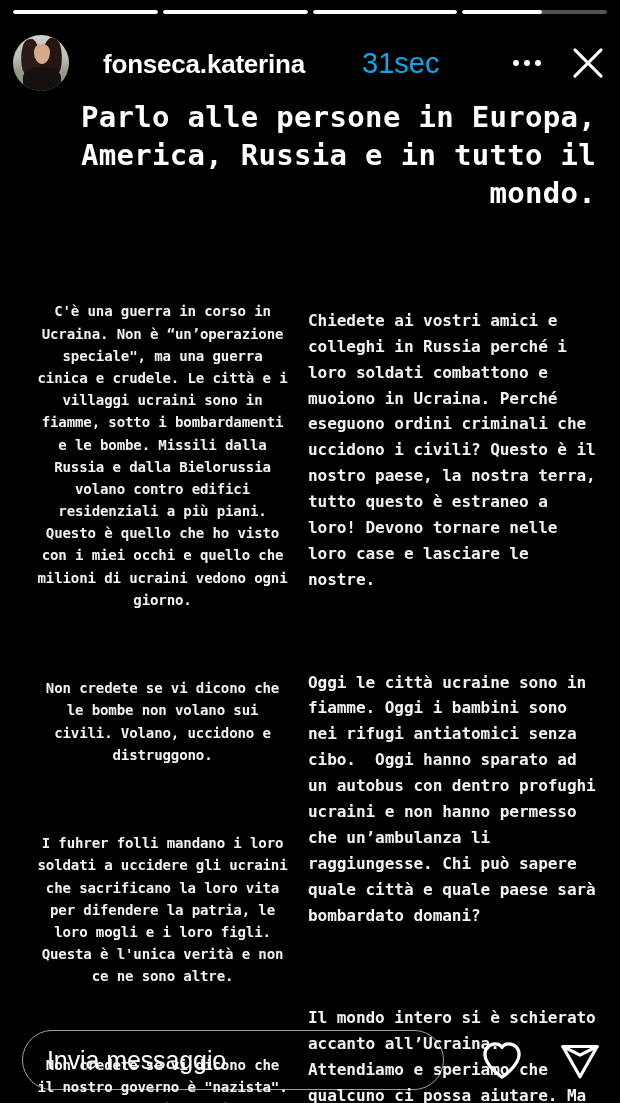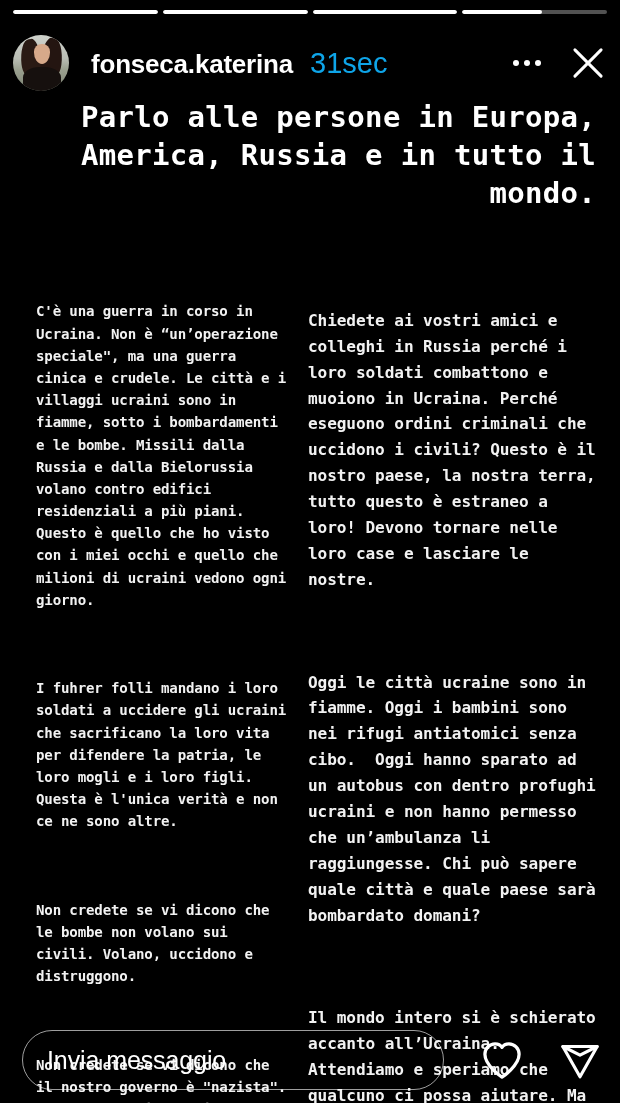--- a/index.html
+++ b/index.html
@@ -101,23 +101,24 @@
     position: absolute;
     left: 10px; bottom: 0;
     width: 38px; height: 24px;
     background: #16100e;
     border-radius: 44% 44% 0 0;
   }
 
   #username-block {
     display: flex;
     align-items: baseline;
-    margin-left: 22px;
+    margin-left: 34px;
     flex: 1 1 auto;
     min-width: 0;
+    gap: 40px;
   }
   #username {
     font-size: 26px;
     font-weight: bold;
     color: #ffffff;
     letter-spacing: -0.2px;
     white-space: nowrap;
   }
   #timestamp {
     font-size: 29px;
@@ -194,20 +195,21 @@
     white-space: pre-wrap;
     overflow: hidden;
   }
   #col-left {
     width: 293px;
     padding-left: 36px;
     padding-right: 4px;
     font-size: 14.1px;
     line-height: 1.575;
     letter-spacing: -0.15px;
+    text-align: center;
   }
   #col-right {
     width: 327px;
     padding-left: 15px;
     padding-right: 19px;
     font-size: 16.1px;
     line-height: 1.61;
     letter-spacing: -0.1px;
   }
   .para { margin: 0 0 1.55em 0; }
@@ -295,22 +297,22 @@
       </div>
       <div id="close-icon"></div>
     </div>
   </div>
 
   <div id="story-title">Parlo alle persone in Europa, America, Russia e in tutto il mondo.</div>
 
   <div id="story-columns">
     <div id="col-left" class="story-col">
       <p class="para">C'è una guerra in corso in Ucraina. Non è “un’operazione speciale", ma una guerra cinica e crudele. Le città e i villaggi ucraini sono in fiamme, sotto i bombardamenti e le bombe. Missili dalla Russia e dalla Bielorussia volano contro edifici residenziali a più piani. Questo è quello che ho visto con i miei occhi e quello che milioni di ucraini vedono ogni giorno.</p>
+      <p class="para">Non credete se vi dicono che le bombe non volano sui civili. Volano, uccidono e distruggono.</p>
       <p class="para">I fuhrer folli mandano i loro soldati a uccidere gli ucraini che sacrificano la loro vita per difendere la patria, le loro mogli e i loro figli. Questa è l'unica verità e non ce ne sono altre.</p>
-      <p class="para">Non credete se vi dicono che le bombe non volano sui civili. Volano, uccidono e distruggono.</p>
       <p class="para">Non credete se vi dicono che il nostro governo è "nazista". Il governo e il presidente ucraino sono a Kiev, insieme al nostro esercito che difende il suo paese e il suo popolo pacifico.</p>
       
     </div>
     <div id="col-right" class="story-col">
       <p class="para">Chiedete ai vostri amici e colleghi in Russia perché i loro soldati combattono e muoiono in Ucraina. Perché eseguono ordini criminali che uccidono i civili? Questo è il nostro paese, la nostra terra, tutto questo è estraneo a loro! Devono tornare nelle loro case e lasciare le nostre.</p>
       <p class="para">Oggi le città ucraine sono in fiamme. Oggi i bambini sono nei rifugi antiatomici senza cibo.  Oggi hanno sparato ad un autobus con dentro profughi ucraini e non hanno permesso che un’ambulanza li raggiungesse. Chi può sapere quale città e quale paese sarà bombardato domani?</p>
       <p class="para">Il mondo intero si è schierato accanto all’Ucraina. Attendiamo e speriamo che qualcuno ci possa aiutare. Ma oggi non è abbastanza! Finché le bombe continuano a cadere e gli ucraini continuano a morire, non è abbastanza.</p>
       
     </div>
   </div>

